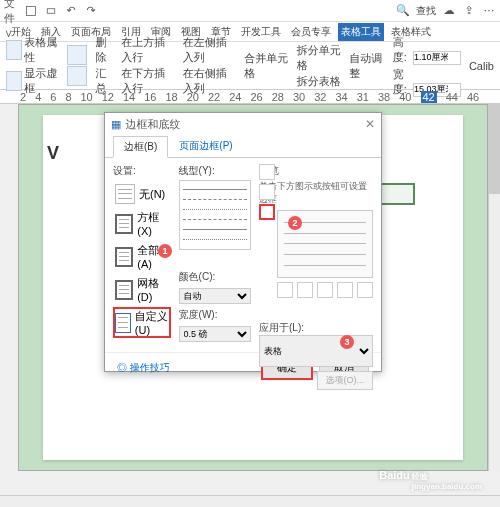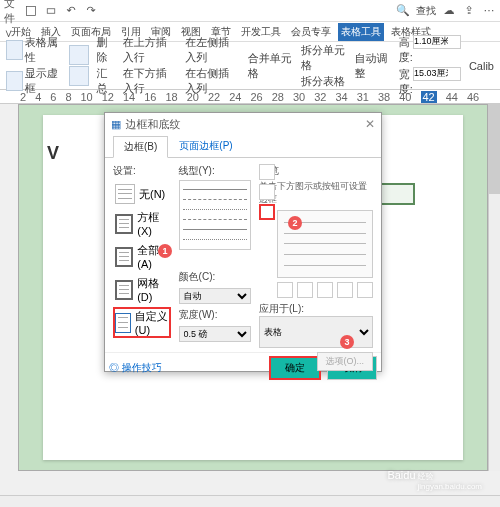--- a/index.html
+++ b/index.html
@@ -8,21 +8,21 @@
 .topbar .ico{width:14px;height:14px;display:inline-flex;align-items:center;justify-content:center;color:#555}
 .menu-text{color:#444;font-size:10px}
 .menu-tabs{background:#fff;height:20px;display:flex;align-items:flex-end;gap:4px;padding:0 8px;border-bottom:1px solid #ddd}
 .menu-tabs span{font-size:10px;color:#444;padding:2px 3px}
 .menu-tabs .active{background:#2a6fb8;color:#fff}
 .ribbon{background:#fff;height:48px;display:flex;align-items:center;padding:2px 6px;gap:8px;border-bottom:1px solid #ccc;font-size:9px;color:#444}
 .ribbon .grp{display:flex;flex-direction:column;gap:1px}
 .ribbon .btn{display:flex;align-items:center;gap:2px}
 .ribbon .icon-box{width:20px;height:20px;background:#e8f0fa;border:1px solid #bcd}
 .ribbon-right{margin-left:auto;display:flex;flex-direction:column;gap:2px}
-.ribbon-right .row{display:flex;align-items:flex-start;gap:0}
+.ribbon-right .row{display:flex;align-items:flex-end;gap:6px}
 .ribbon-right input{width:48px;height:14px;font-size:9px;border:1px solid #ccc;text-align:right;padding-right:12px}
 .ruler{background:#fff;height:14px;border-bottom:1px solid #ccc;display:flex;align-items:center;font-size:8px;color:#666;padding-left:20px;gap:9px;overflow:hidden}
 .ruler span.hl{background:#2a6fb8;color:#fff;padding:0 2px}
 .doc-area{position:absolute;top:104px;left:18px;right:12px;bottom:36px;background:#c4e0c4;border:1px solid #aaa}
 .doc-page{position:absolute;top:10px;left:24px;right:24px;bottom:10px;background:#fff;box-shadow:0 1px 3px rgba(0,0,0,.2)}
 .w-letter{position:absolute;top:28px;left:4px;font-size:18px;font-weight:bold;color:#333}
 .tbl-preview{position:absolute;top:68px;right:48px;width:72px;height:22px;border:2px solid #5a8a5a;background:#eef5ee}
 .vscroll{position:absolute;right:0;top:104px;bottom:36px;width:12px;background:#eee;border-left:1px solid #ccc}
 .vscroll .thumb{position:absolute;top:0;width:100%;height:90px;background:#ccc}
 .dialog{position:absolute;top:112px;left:104px;width:278px;height:260px;background:#fff;border:1px solid #999;box-shadow:0 2px 8px rgba(0,0,0,.3)}
@@ -50,33 +50,33 @@
 .col3{flex:1}
 .col3 .lbl{font-size:10px;color:#444}
 .col3 .hint{font-size:9px;color:#666;margin:2px 0 4px}
 .preview-box{border:1px solid #ccc;height:68px;position:relative;background:#fafafa;margin-left:18px}
 .preview-box .lines{position:absolute;inset:6px;display:flex;flex-direction:column;justify-content:space-around}
 .preview-box .lines div{height:1px;background:#bbb}
 .edge-btns{display:flex;flex-direction:column;gap:4px;position:absolute;left:0;top:0}
 .edge-btn{width:16px;height:16px;border:1px solid #ccc;background:#fff;cursor:pointer}
 .edge-btn.sel{border:2px solid #e33}
 .edge-row{display:flex;gap:4px;margin-top:4px;margin-left:18px}
-.apply-row{margin-top:4px}
+.apply-row{margin-top:23px}
 .apply-row select{width:100%;font-size:9px;height:32px;border:1px solid #ccc}
 .opts-btn{margin-top:4px;float:right;font-size:9px;padding:2px 8px;border:1px solid #ccc;background:#f4f4f4;color:#aaa}
-.dlg-foot{display:flex;align-items:center;padding:4px 4px;border-top:1px solid #eee;height:30px}
+.dlg-foot{display:flex;align-items:center;padding:4px 12px;border-top:1px solid #eee;height:30px}
 .dlg-foot .tip{color:#06c;font-size:10px}
 .dlg-foot .btns{margin-left:auto;display:flex;gap:6px}
-.dlg-foot button{padding:3px 14px;font-size:10px;border:1px solid #ccc;background:#14b8a6;cursor:pointer}
+.dlg-foot button{padding:3px 14px;font-size:10px;border:1px solid #ccc;background:#e5e5e5;cursor:pointer}
 .dlg-foot button.ok{border:2px solid #e33}
 .badge{position:absolute;width:14px;height:14px;border-radius:50%;background:#e55;color:#fff;font-size:9px;display:flex;align-items:center;justify-content:center;font-weight:bold}
 .b1{top:244px;left:158px}
 .b2{top:216px;left:288px}
 .b3{top:335px;left:340px}
-.watermark{position:absolute;bottom:16px;right:18px;color:#fff;font-size:16px;font-weight:normal;text-shadow:0 0 4px rgba(0,0,0,.3);display:flex;align-items:baseline;gap:2px}
+.watermark{position:absolute;bottom:16px;right:18px;color:#fff;font-size:16px;font-weight:bold;text-shadow:0 0 4px rgba(0,0,0,.3);display:flex;align-items:baseline;gap:2px}
 .watermark .sub{font-size:8px;display:block}
 .hscroll{position:absolute;bottom:0;left:0;right:0;height:12px;background:#eee;border-top:1px solid #ccc}
 svg{width:12px;height:12px}
 </style>
 </head>
 <body>
 
 <div class="topbar">
   <span class="ico">三 文件 ∨</span>
   <span class="ico">

